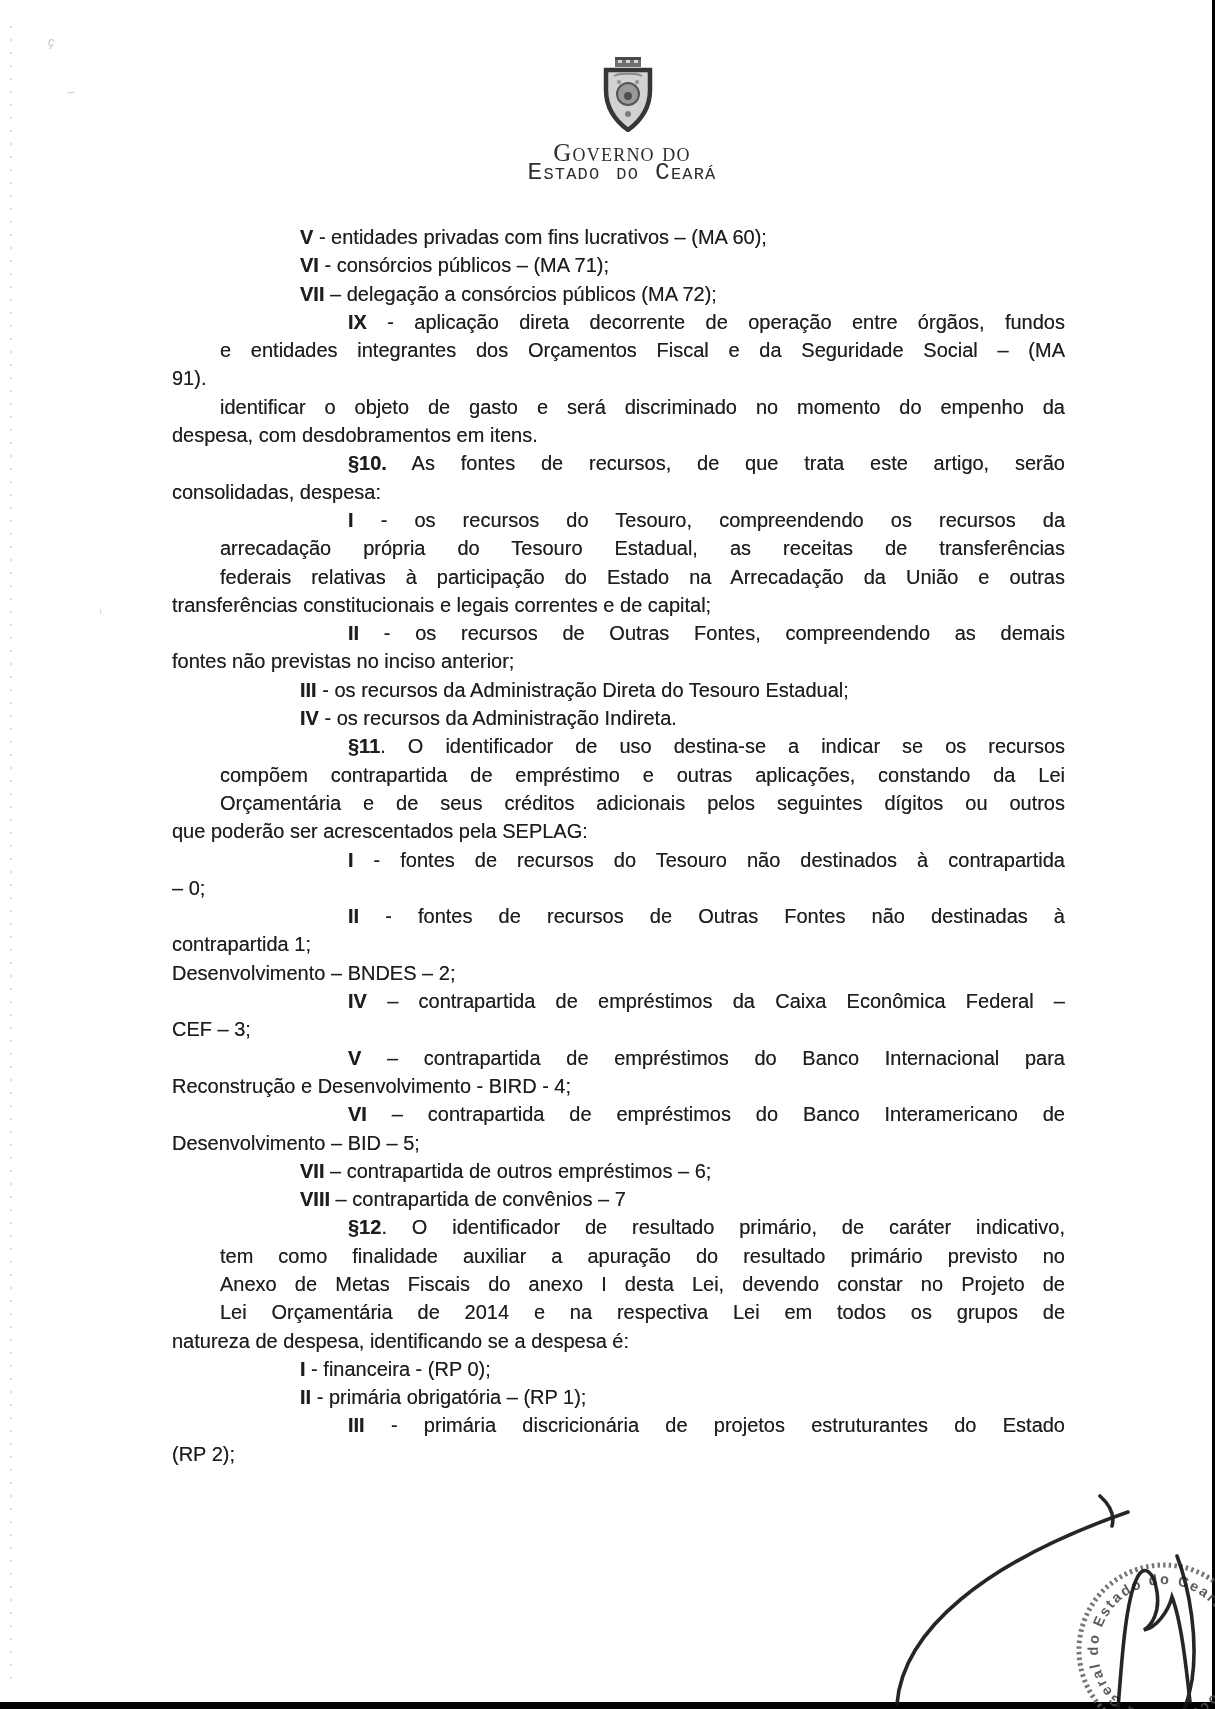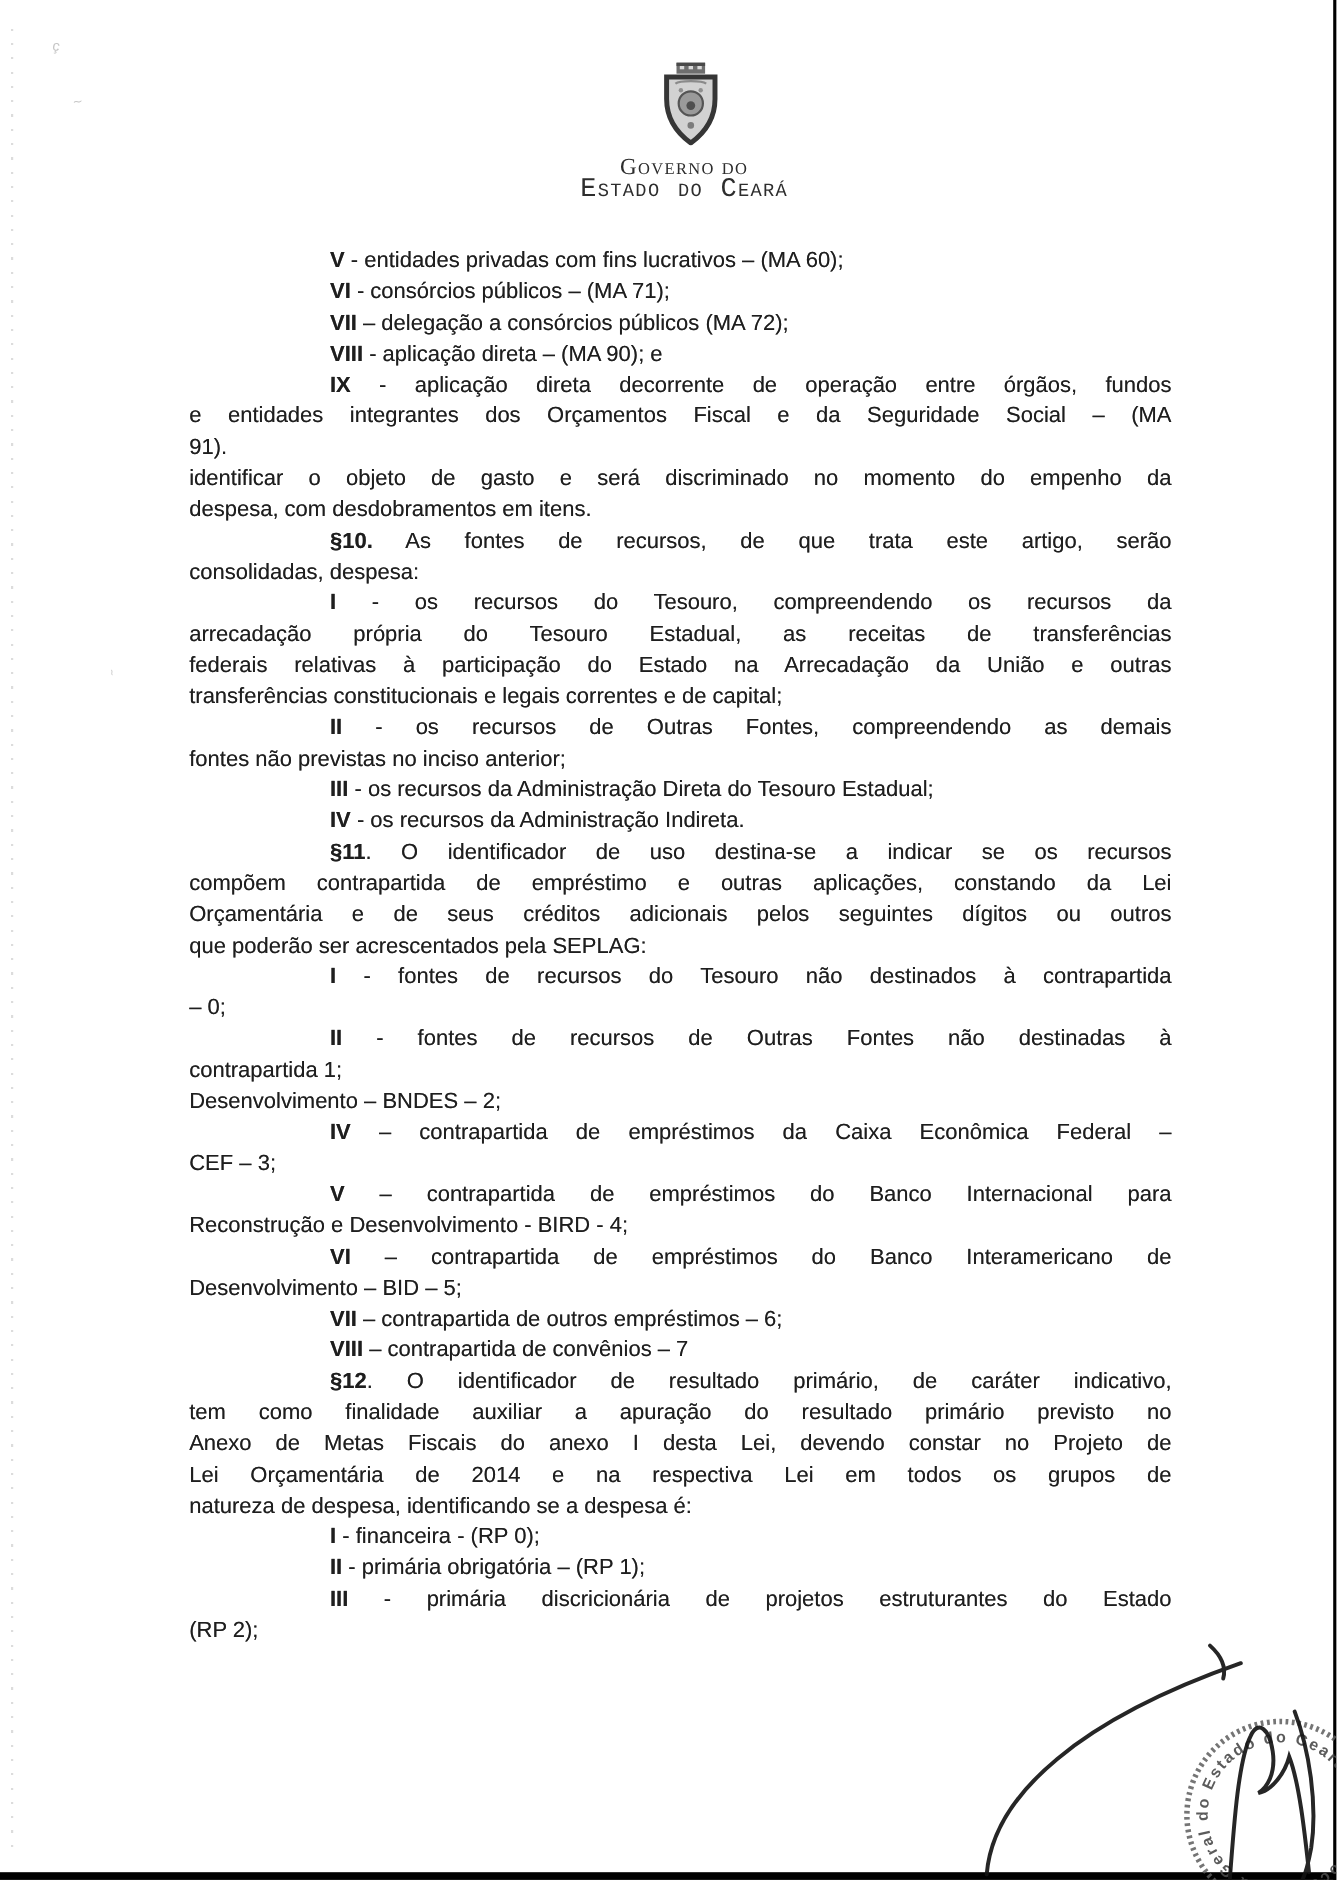--- a/index.html
+++ b/index.html
@@ -17,32 +17,32 @@
   .noise-mark.m2{transform:rotate(-6deg);font-size:11px;}
   .noise-mark.m3{transform:rotate(80deg);font-size:10px;}
 
   
   .emblem{position:absolute;left:602px;top:56px;}
   .org-line{
     position:absolute;left:372px;width:500px;text-align:center;
     font-family:"Liberation Serif","DejaVu Serif",serif;font-variant:small-caps;
     color:#2d2d2d;
   }
-  .org1{top:139px;font-size:21px;letter-spacing:1.2px;}
+  .org1{top:139px;font-size:25px;letter-spacing:1.2px;}
   .org2{top:159px;font-size:24.5px;letter-spacing:1.2px;font-family:Liberation Mono, monospace;}
 
   
   .body-text{
     position:absolute;left:172px;top:223px;width:893px;
     font-size:20px;line-height:28.3px;
     text-shadow:0 0 .5px rgba(30,30,30,.65);
   }
   .line{height:28.3px;overflow:visible;}
   .line.ind{padding-left:128px;}
-  .line.j{text-align:justify;text-align-last:justify;}
+  .line.j{text-align:justify;text-align-last:justify;margin-left:48px;}
   .b{font-weight:bold;}
 
   
   .marks{position:absolute;left:0;top:0;pointer-events:none;}
 </style>
 </head>
 <body>
 
 <div class="page">
 
@@ -68,21 +68,20 @@
     <path d="M12 20 c4 -3 24 -3 28 0" stroke="#8a8a8a" stroke-width="2" fill="none"></path>
   </svg>
 
   <div class="org-line org1">Governo do</div>
   <div class="org-line org2">Estado do Ceará</div>
 
   <div class="body-text">
       <div class="line ind"><span class="b">V</span> - entidades privadas com fins lucrativos – (MA 60);</div>
       <div class="line ind"><span class="b">VI</span> - consórcios públicos – (MA 71);</div>
       <div class="line ind"><span class="b">VII</span> – delegação a consórcios públicos (MA 72);</div>
-      <div class="line ind"><span class="b">VIII</span> - aplicação direta – (MA 90); e</div>
       <div class="line ind j"><span class="b">IX</span> - aplicação direta decorrente de operação entre órgãos, fundos</div>
       <div class="line j">e entidades integrantes dos Orçamentos Fiscal e da Seguridade Social – (MA</div>
       <div class="line">91).</div>
       <div class="line j">identificar o objeto de gasto e será discriminado no momento do empenho da</div>
       <div class="line">despesa, com desdobramentos em itens.</div>
       <div class="line ind j"><span class="b">§10.</span> As fontes de recursos, de que trata este artigo, serão</div>
       <div class="line">consolidadas, despesa:</div>
       <div class="line ind j"><span class="b">I</span> - os recursos do Tesouro, compreendendo os recursos da</div>
       <div class="line j">arrecadação própria do Tesouro Estadual, as receitas de transferências</div>
       <div class="line j">federais relativas à participação do Estado na Arrecadação da União e outras</div>

